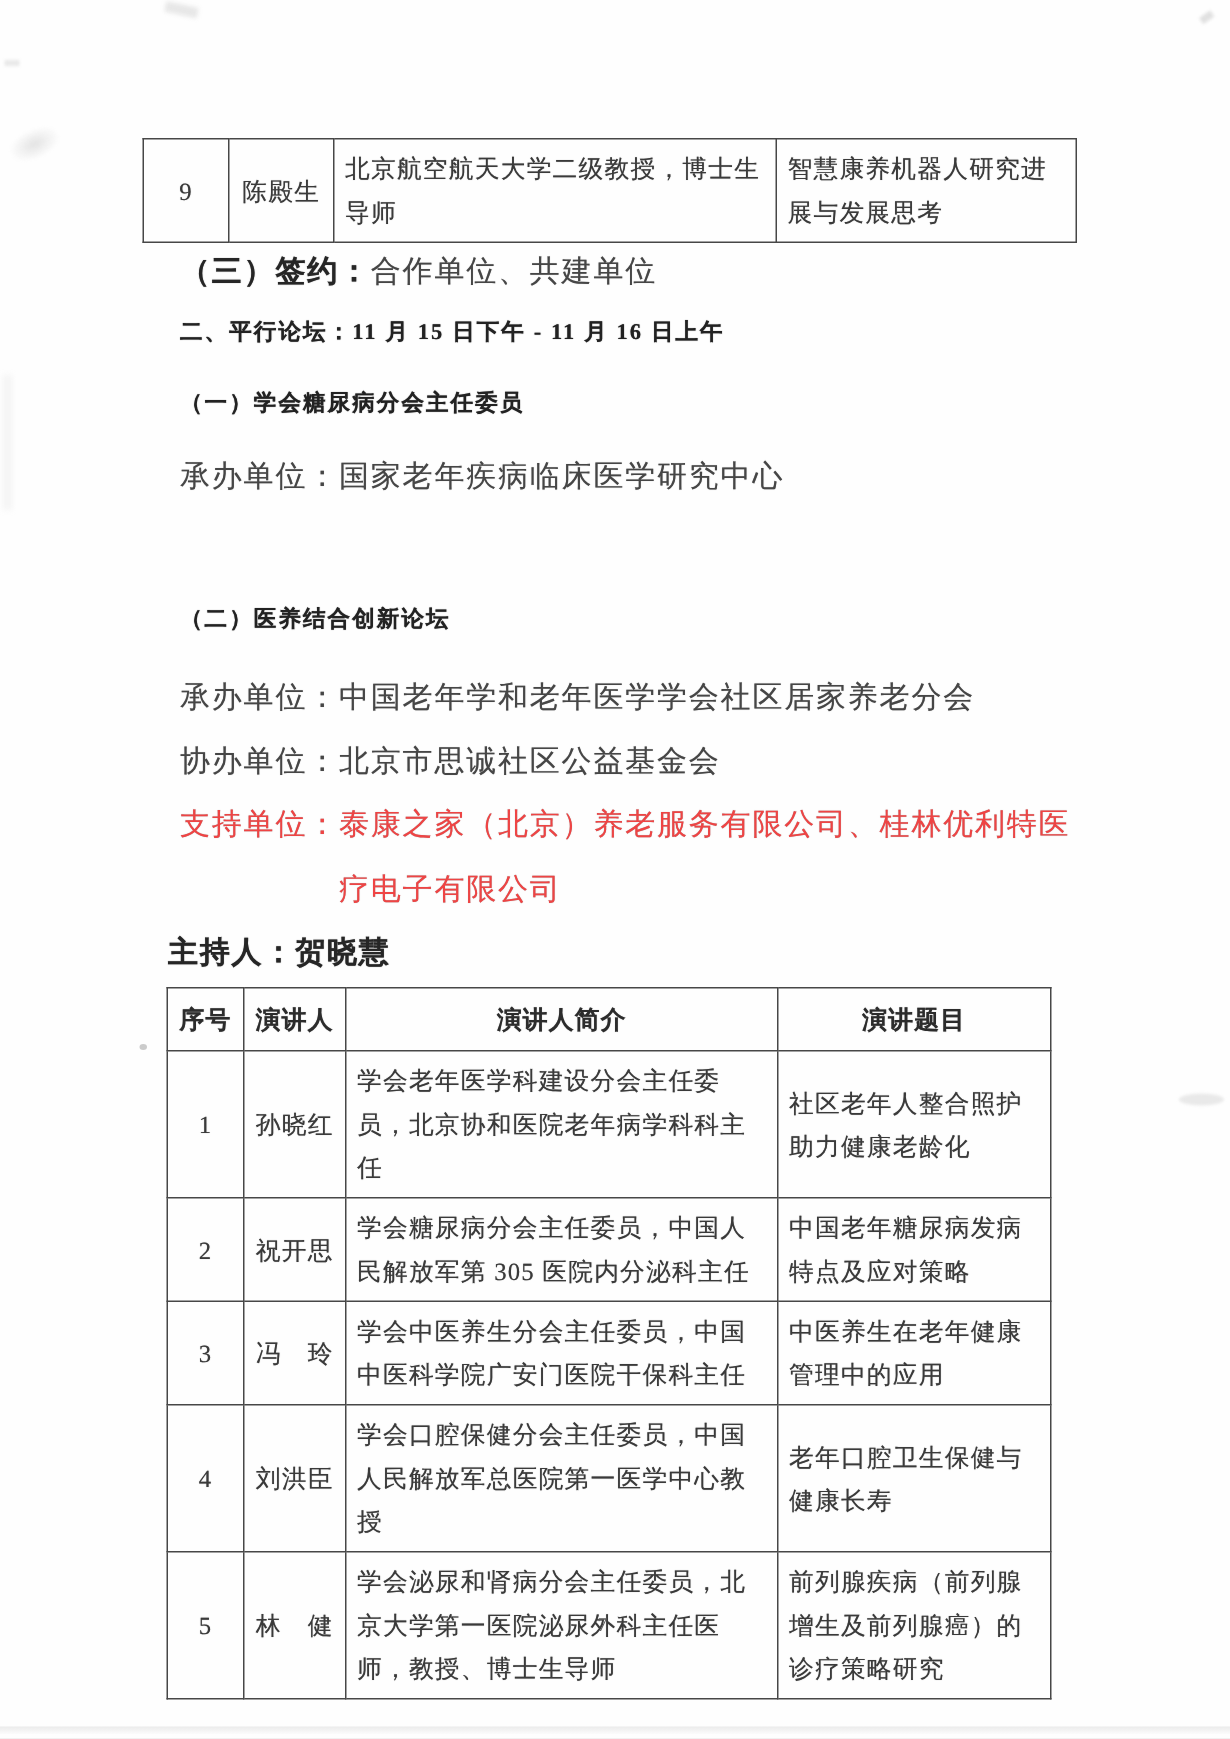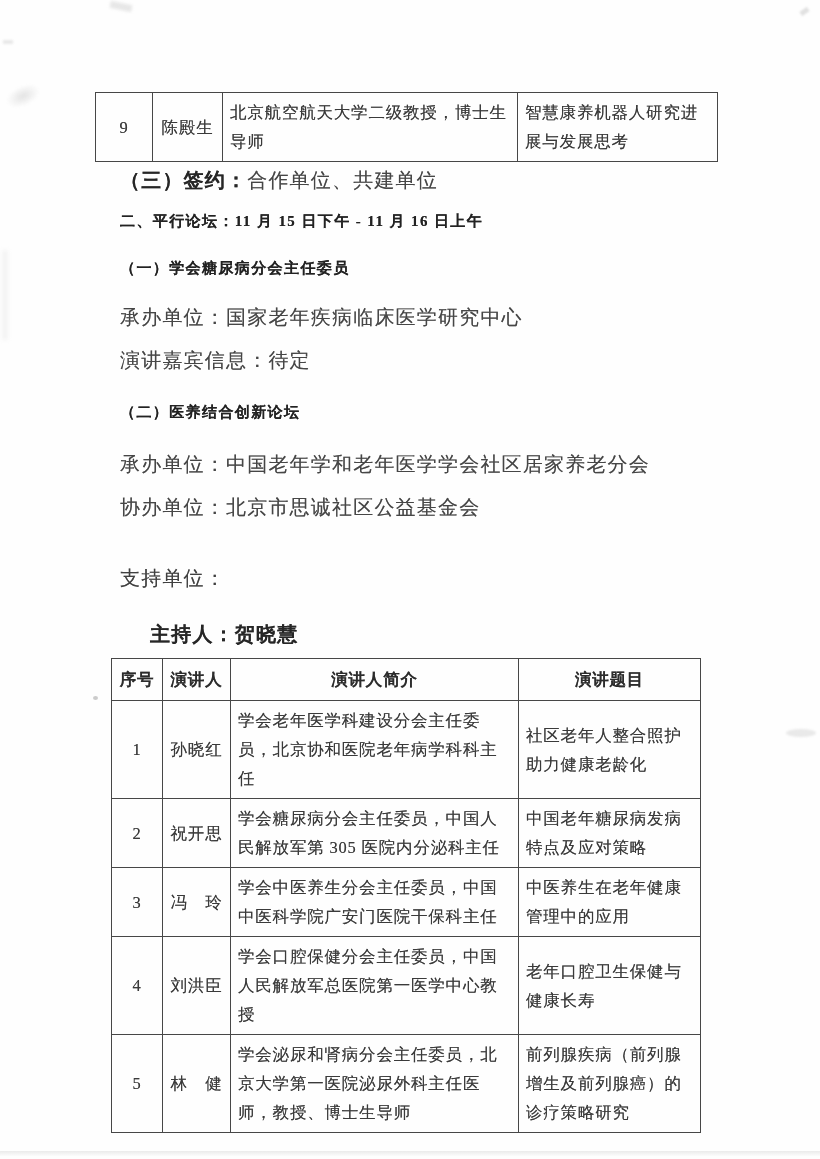--- a/index.html
+++ b/index.html
@@ -80,26 +80,26 @@
     position: absolute;
     white-space: nowrap;
     font-size: 15px;
     font-weight: bold;
     letter-spacing: 1.4px;
     color: #222;
     text-shadow: 0 0 0.6px rgba(30,30,30,.75);
   }
   .supporter-row {
     position: absolute;
-    left: 120px; top: 564px;
+    left: 120px; top: 536px;
     display: flex;
     align-items: flex-start;
     font-size: 20px;
     letter-spacing: 1.2px;
-    color: #404040;
+    color: #ef4444;
     text-shadow: 0 0 0.5px rgba(90,90,90,.6);
   }
   .supporter-row .lbl { flex: 0 0 auto; line-height: 28px; }
   .supporter-row .val { width: 496px; line-height: 43px; margin-top: -7px; }
   .page-number {
     position: absolute;
     left: 0; top: 1075px; width: 804px;
     text-align: center;
     font-size: 13px;
     color: #5a5a5a;
@@ -142,39 +142,37 @@
   </div>
 
   <div class="heading" style="left:120px; top:212px;">二、平行论坛：11 月 15 日下午 - 11 月 16 日上午</div>
 
   <div class="heading" style="left:120px; top:259px;">（一）学会糖尿病分会主任委员</div>
 
   <div class="line" style="left:120px; top:304px;">
     <span>承办单位：</span><span>国家老年疾病临床医学研究中心</span>
   </div>
 
-  <div class="line" style="left:120px; top:347px;">
-    <span>演讲嘉宾信息：</span><span>待定</span>
-  </div>
 
   <div class="heading" style="left:120px; top:403px;">（二）医养结合创新论坛</div>
 
   <div class="line" style="left:120px; top:494px;">
     <span>协办单位：</span><span>北京市思诚社区公益基金会</span>
   </div>
 
   <div class="line" style="left:120px; top:451px;">
     <span>承办单位：</span><span>中国老年学和老年医学学会社区居家养老分会</span>
   </div>
 
   <div class="supporter-row">
     <span class="lbl">支持单位：</span>
-  </div>
-
-  <div class="line" style="left:112px; top:621px;margin-left:38px;">
+    <span class="val">泰康之家（北京）养老服务有限公司、桂林优利特医疗电子有限公司</span>
+  </div>
+
+  <div class="line" style="left:112px; top:621px;">
     <span class="bold">主持人：</span><span class="bold">贺晓慧</span>
   </div>
 
   <table class="scan-table main-table">
     <colgroup>
       <col style="width:51px">
         <col style="width:68px">
         <col style="width:288px">
         <col style="width:182px">
     </colgroup>

